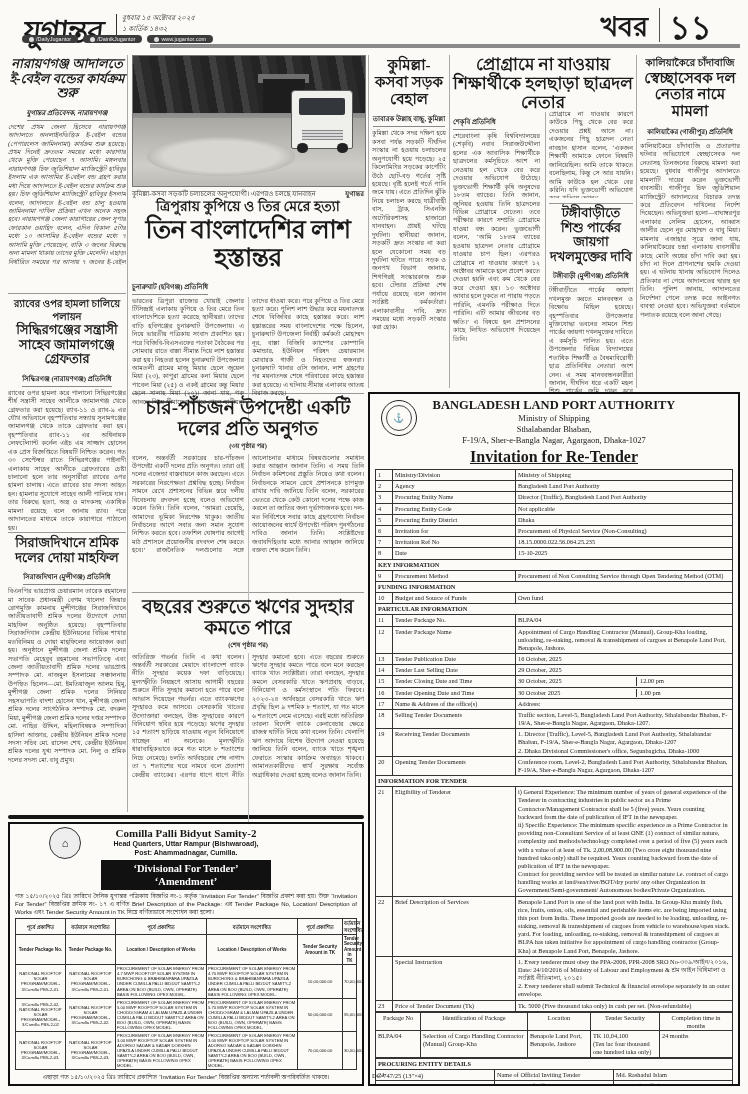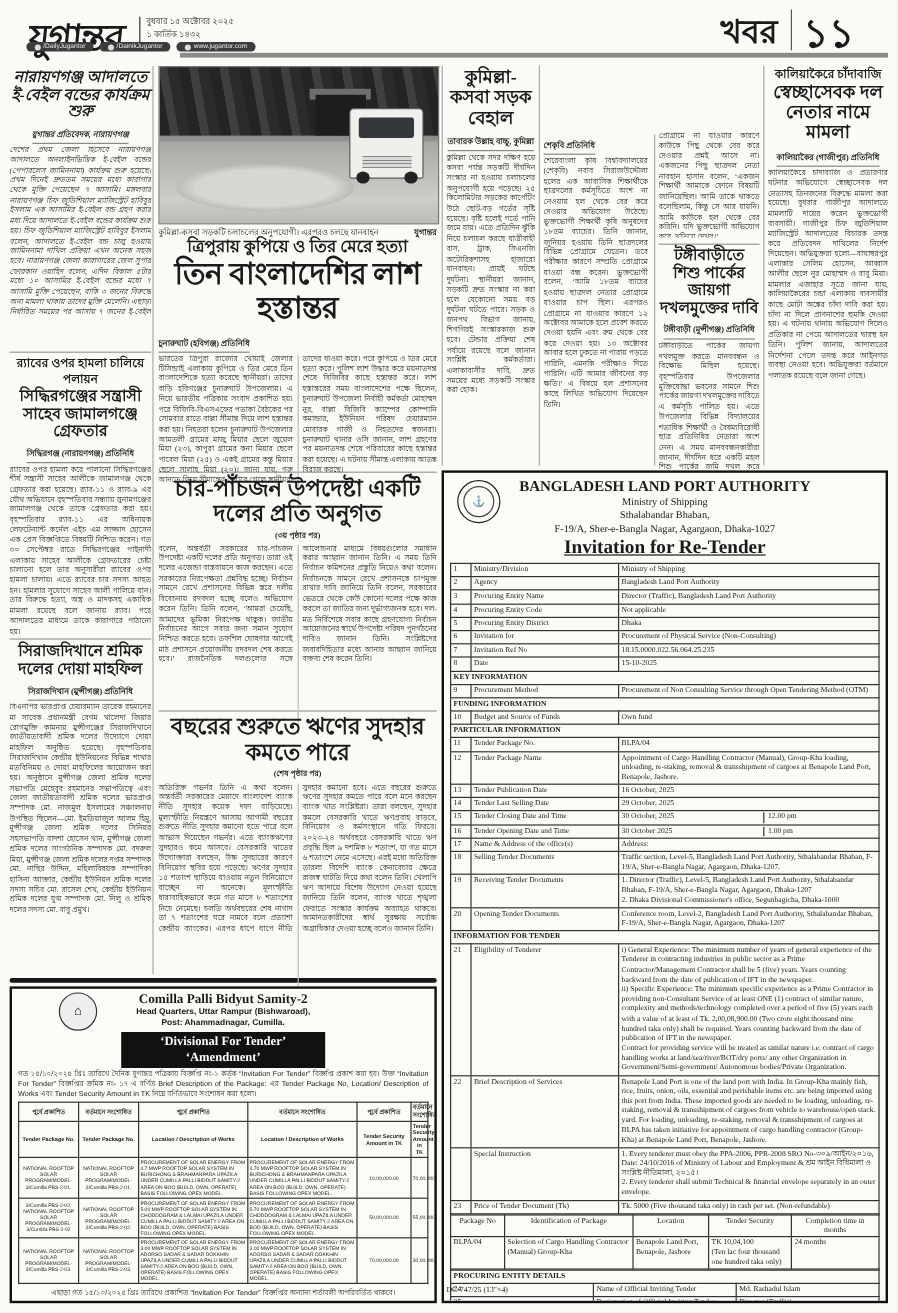--- a/index.html
+++ b/index.html
@@ -2,21 +2,21 @@
 <html><head>
 <meta charset="utf-8">
 <style>
   html,body{margin:0;padding:0;background:#e8e6e1;}
   .page{position:relative;width:748px;height:1094px;background:#fbfaf6;color:#1a1a1a;
         font-family:"Liberation Serif","DejaVu Serif",serif;overflow:hidden;margin:0 auto;}
   
   .mast-logo{position:absolute;left:24px;top:8px;font-size:30px;font-weight:900;
              transform:skewX(-6deg);letter-spacing:-1px;}
   .mast-sep{position:absolute;left:116px;top:14px;width:1px;height:22px;background:#333;}
-  .mast-dates{position:absolute;left:122px;top:13px;font-size:7px;line-height:1.5;color:#222;}
+  .mast-dates{position:absolute;left:122px;top:13px;font-size:7px;line-height:1.5;color:#222;font-style:italic;}
   .badges{position:absolute;left:22px;top:35px;display:flex;gap:5px;}
   .badge{background:#3c3c3c;color:#eee;font-size:5.5px;padding:1px 7px;border-radius:7px;
          font-family:"Liberation Sans",sans-serif;display:flex;align-items:center;gap:2px;}
   .badge .ic{width:5px;height:5px;border-radius:50%;background:#ddd;display:inline-block;}
   .sect-label{position:absolute;right:100px;top:6px;font-size:27px;font-weight:900;}
   .sect-sep{position:absolute;right:88px;top:8px;width:1px;height:34px;background:#555;}
   .page-num{position:absolute;right:36px;top:2px;font-size:33px;font-weight:700;}
   .mast-rule{position:absolute;left:150px;top:44px;width:590px;height:4px;background:#8a8a8a;}
   
   .art{position:absolute;}
@@ -206,20 +206,23 @@
     <div class="cont">(শেষ পৃষ্ঠার পর)</div>
     <div class="bd cols2" style="height:178px;">অতিরিক্ত গভর্নর তিনি এ কথা বলেন। অন্তর্বর্তী সরকারের মেয়াদে বাংলাদেশ ব্যাংক নীতি সুদহার কয়েক দফা বাড়িয়েছে। মূল্যস্ফীতি নিয়ন্ত্রণে আসায় আগামী বছরের শুরুতে নীতি সুদহার কমানো হতে পারে বলে আভাস দিয়েছেন গভর্নর। এতে ব্যাংকঋণের সুদহারও কমে আসবে। বেসরকারি খাতের উদ্যোক্তারা বলছেন, উচ্চ সুদহারের কারণে বিনিয়োগ স্থবির হয়ে পড়েছে। ঋণের সুদহার ১৫ শতাংশ ছাড়িয়ে যাওয়ায় নতুন বিনিয়োগে যাচ্ছেন না অনেকে। মূল্যস্ফীতি ধারাবাহিকভাবে কমে গত মাসে ৮ শতাংশের নিচে নেমেছে। চলতি অর্থবছরের শেষ নাগাদ তা ৭ শতাংশের ঘরে নামবে বলে প্রত্যাশা কেন্দ্রীয় ব্যাংকের। এরপর ধাপে ধাপে নীতি সুদহার কমানো হবে। এতে বছরের শুরুতে ঋণের সুদহার কমতে পারে বলে মনে করছেন ব্যাংক খাত সংশ্লিষ্টরা। তারা বলছেন, সুদহার কমলে বেসরকারি খাতে ঋণপ্রবাহ বাড়বে, বিনিয়োগ ও কর্মসংস্থানে গতি ফিরবে। ২০২৩-২৪ অর্থবছরে বেসরকারি খাতে ঋণ প্রবৃদ্ধি ছিল ৯ দশমিক ৮ শতাংশ, যা গত মাসে ৬ শতাংশে নেমে এসেছে। এরই মধ্যে অতিরিক্ত তারল্য বিদেশি ব্যাংক কেনাবেচার ক্ষেত্রে রাজস্ব ঘাটতি নিয়ে কথা বলেন তিনি। খেলাপি ঋণ আদায়ে বিশেষ উদ্যোগ নেওয়া হয়েছে জানিয়ে তিনি বলেন, ব্যাংক খাতে শৃঙ্খলা ফেরাতে সংস্কার কার্যক্রম অব্যাহত থাকবে। আমানতকারীদের স্বার্থ সুরক্ষায় সর্বোচ্চ অগ্রাধিকার দেওয়া হচ্ছে বলেও জানান তিনি।</div>
   </div>
 
   <div class="art" style="left:372px;top:57px;width:74px;">
     <h2 class="hl h-md">কুমিল্লা-কসবা সড়ক বেহাল</h2>
     <div style="text-align:center;"><span class="byline">তাবারক উল্লাহ বাচ্চু, কুমিল্লা</span></div>
     <div class="bd" style="height:258px;">কুমিল্লা থেকে সদর দক্ষিণ হয়ে কসবা পর্যন্ত সড়কটি দীর্ঘদিন সংস্কার না হওয়ায় চলাচলের অনুপযোগী হয়ে পড়েছে। ২৫ কিলোমিটার সড়কের কার্পেটিং উঠে ছোট-বড় গর্তের সৃষ্টি হয়েছে। বৃষ্টি হলেই গর্তে পানি জমে যায়। এতে প্রতিদিন ঝুঁকি নিয়ে চলাচল করছে যাত্রীবাহী বাস, ট্রাক, সিএনজি অটোরিকশাসহ হাজারো যানবাহন। প্রায়ই ঘটছে দুর্ঘটনা। স্থানীয়রা জানান, সড়কটি দ্রুত সংস্কার না করা হলে যেকোনো সময় বড় দুর্ঘটনা ঘটতে পারে। সড়ক ও জনপথ বিভাগ জানায়, শিগগিরই সংস্কারকাজ শুরু হবে। টেন্ডার প্রক্রিয়া শেষ পর্যায়ে রয়েছে বলে জানান সংশ্লিষ্ট কর্মকর্তারা। এলাকাবাসীর দাবি, দ্রুত সময়ের মধ্যে সড়কটি সংস্কার করা হোক।</div>
   </div>
 
+  <div class="art" style="left:453px;top:55px;width:180px;">
+    <h2 class="hl" style="font-size:17px;">প্রোগ্রামে না যাওয়ায় শিক্ষার্থীকে হলছাড়া ছাত্রদল নেতার</h2>
+  </div>
   <div class="art" style="left:453px;top:110px;width:87px;">
     <span class="byline">শেকৃবি প্রতিনিধি</span>
     <div class="bd" style="height:268px;">শেরেবাংলা কৃষি বিশ্ববিদ্যালয়ের (শেকৃবি) নবাব সিরাজউদ্দৌলা হলের এক আবাসিক শিক্ষার্থীকে ছাত্রদলের কর্মসূচিতে অংশ না নেওয়ায় হল থেকে বের করে দেওয়ার অভিযোগ উঠেছে। ভুক্তভোগী শিক্ষার্থী কৃষি অনুষদের ১৮তম ব্যাচের। তিনি জানান, জুনিয়র হওয়ায় তিনি ছাত্রদলের বিভিন্ন প্রোগ্রামে যেতেন। তবে পরীক্ষার কারণে সম্প্রতি প্রোগ্রামে যাওয়া বন্ধ করেন। ভুক্তভোগী বলেন, ‘আমি ১৮তম ব্যাচের হওয়ায় ছাত্রদল নেতার প্রোগ্রামে যাওয়ার চাপ ছিল। এরপরও প্রোগ্রামে না যাওয়ার কারণে ১২ অক্টোবর আমাকে হলে প্রবেশ করতে দেওয়া হয়নি এবং রুম থেকে বের করে দেওয়া হয়। ১৩ অক্টোবর আবার হলে ঢুকতে না পারায় পড়তে পারিনি, এমনকি পরীক্ষাও দিতে পারিনি। এটি আমার জীবনের বড় ক্ষতি।’ এ বিষয়ে হল প্রশাসনের কাছে লিখিত অভিযোগ দিয়েছেন তিনি।</div>
   </div>
   <div class="art" style="left:549px;top:110px;width:84px;">
     <div class="bd" style="height:88px;">প্রোগ্রামে না যাওয়ার কারণে কাউকে পিছু থেকে বের করে দেওয়ার প্রশ্নই আসে না। একজনের পিছু ছাত্রদল নেতা নাবহান হাসান বলেন, ‘একজন শিক্ষার্থী আমাকে ফোনে বিষয়টি জানিয়েছিল। আমি তাকে থাকতে বলেছিলাম, কিন্তু সে আর যায়নি। আমি কাউকে হল থেকে বের করিনি। যদি ভুক্তভোগী অভিযোগ করে, খতিয়ে দেখব।’</div>
   </div>
 
   <div class="art" style="left:549px;top:206px;width:84px;">
     <h2 class="hl h-sm">টঙ্গীবাড়ীতে শিশু পার্কের জায়গা দখলমুক্তের দাবি</h2>

